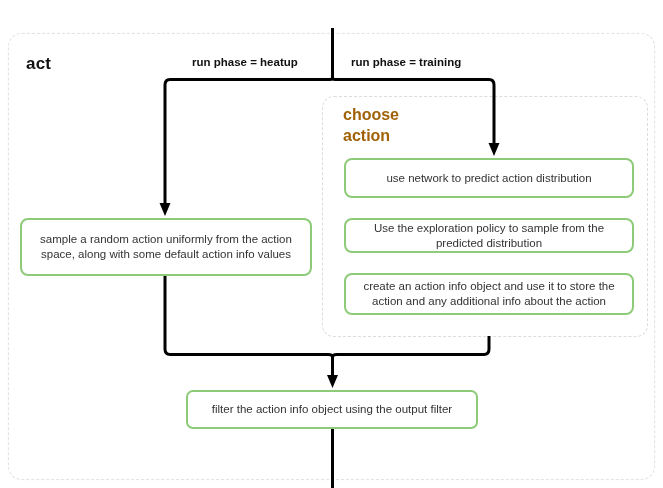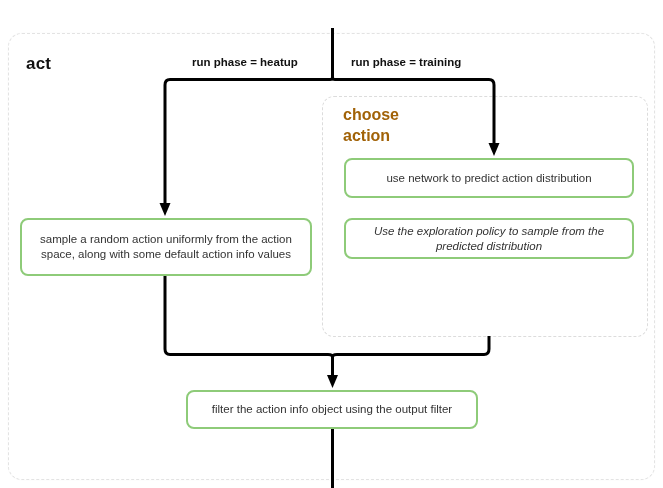--- a/index.html
+++ b/index.html
@@ -85,23 +85,23 @@
     text-align: center;
     color: #333333;
     font-size: 11.5px;
     line-height: 15px;
     padding: 2px 9px;
     z-index: 4;
   }
 
   #node-sample  { left: 20px;  top: 218px; width: 292px; height: 58px; }
   #node-usenet  { left: 344px; top: 158px; width: 290px; height: 40px; }
-  #node-explore { left: 344px; top: 218px; width: 290px; height: 41px; font-style: italic; }
+  #node-explore { left: 344px; top: 218px; width: 290px; height: 35px; }
   #node-create  { left: 344px; top: 273px; width: 290px; height: 42px; }
-  #node-filter  { left: 186px; top: 390px; width: 292px; height: 39px; }
+  #node-filter  { left: 186px; top: 390px; width: 292px; height: 39px; border-radius: 7px; }
 
   
   .edge-label {
     position: absolute;
     font-size: 11.5px;
     font-weight: bold;
     color: #111111;
     white-space: nowrap;
     z-index: 6;
     background: transparent;
@@ -152,15 +152,16 @@
 
     <line x1="332.5" y1="429" x2="332.5" y2="488"></line>
   </svg>
 
   <div class="edge-label" id="label-heatup">run phase = heatup</div>
   <div class="edge-label" id="label-training">run phase = training</div>
 
   <div class="node" id="node-sample">sample a random action uniformly from the action space, along with some default action info values</div>
   <div class="node" id="node-usenet">use network to predict action distribution</div>
   <div class="node" id="node-explore">Use the exploration policy to sample from the predicted distribution</div>
+  <div class="node" id="node-create">create an action info object and use it to store the action and any additional info about the action</div>
   <div class="node" id="node-filter">filter the action info object using the output filter</div>
 
 </div>
 
 </body></html>

